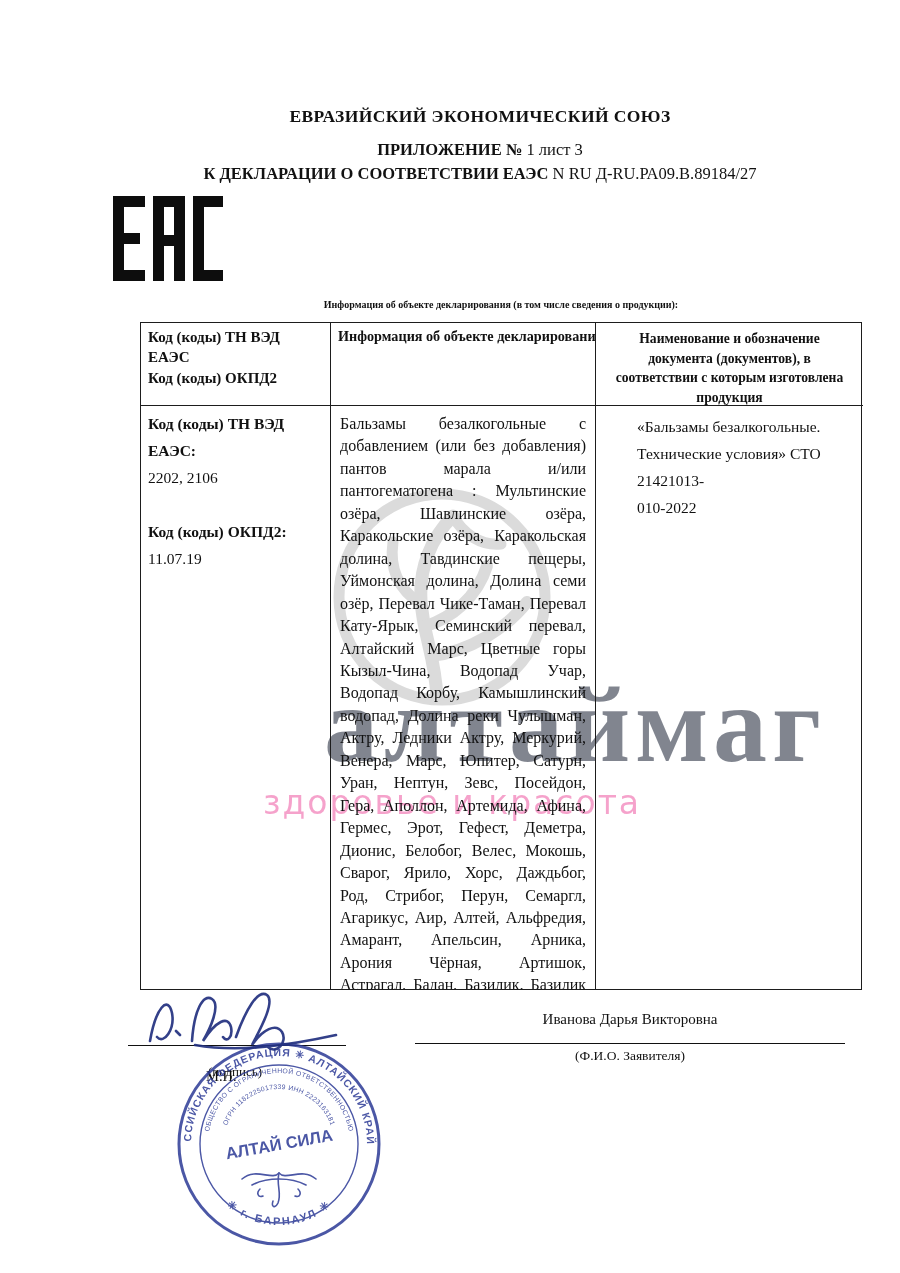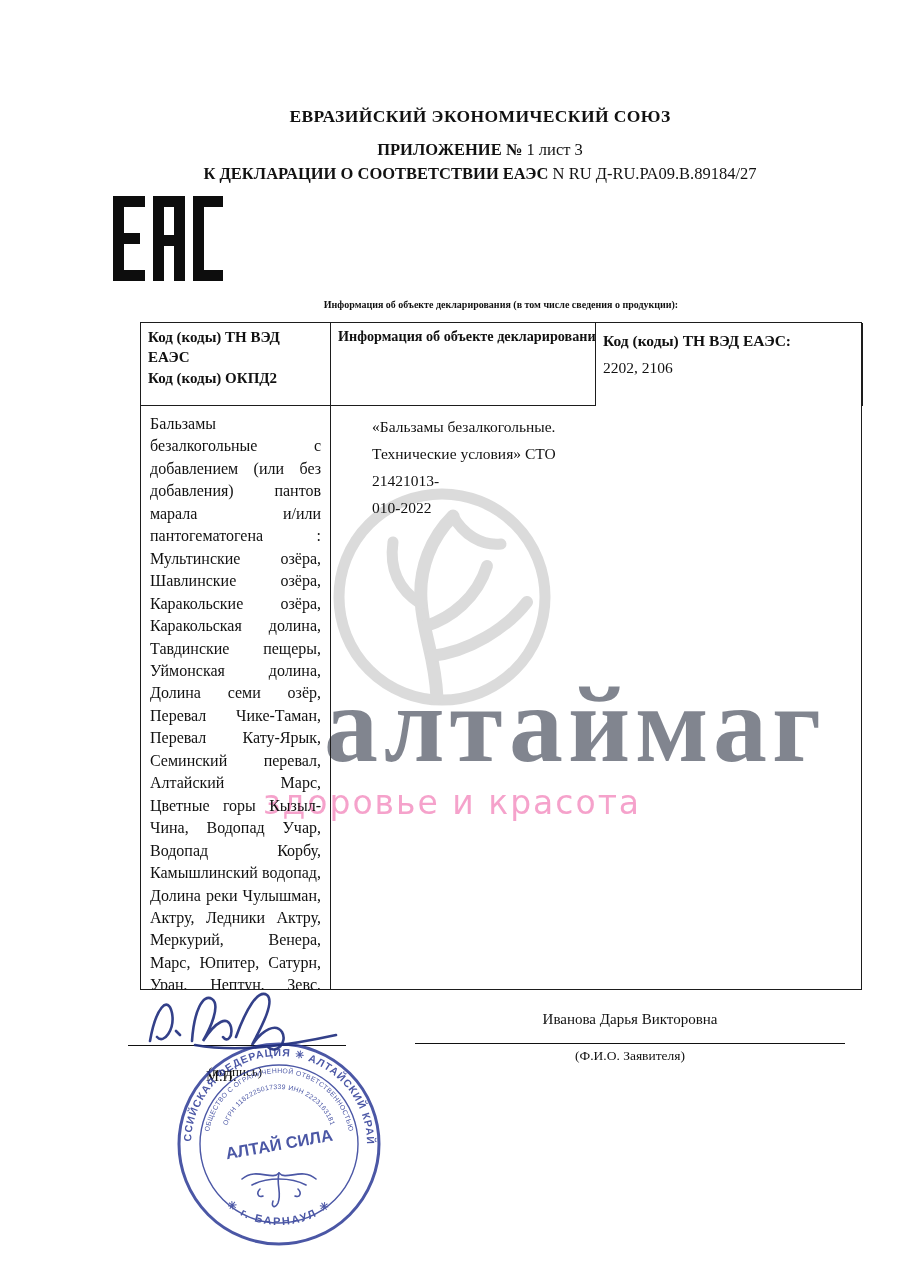--- a/index.html
+++ b/index.html
@@ -93,20 +93,21 @@
       <rect x="80" y="74" width="30" height="11"></rect>
     </g>
   </svg>
 
   <div class="tbl-caption">Информация об объекте декларирования (в том числе сведения о продукции):</div>
 
   <div class="doc-table">
     <div class="tcell rb bb th1">Код (коды) ТН ВЭД ЕАЭС
 Код (коды) ОКПД2</div>
     <div class="tcell rb bb th2">Информация об объекте декларирования</div>
+    <div class="tcell bb th3">Наименование и обозначение документа (документов), в соответствии с которым изготовлена продукция</div>
 
     <div class="tcell rb">
       <div class="c1line"><span class="b">Код (коды) ТН ВЭД ЕАЭС:</span></div>
       <div class="c1line">2202, 2106</div>
       <div class="c1sp"></div>
       <div class="c1line"><span class="b">Код (коды) ОКПД2:</span> <span>11.07.19</span></div>
     </div>
     <div class="tcell rb cell-info">Бальзамы безалкогольные с добавлением (или без добавления) пантов марала и/или пантогематогена : Мультинские озёра, Шавлинские озёра, Каракольские озёра, Каракольская долина, Тавдинские пещеры, Уймонская долина, Долина семи озёр, Перевал Чике-Таман, Перевал Кату-Ярык, Семинский перевал, Алтайский Марс, Цветные горы Кызыл-Чина, Водопад Учар, Водопад Корбу, Камышлинский водопад, Долина реки Чулышман, Актру, Ледники Актру, Меркурий, Венера, Марс, Юпитер, Сатурн, Уран, Нептун, Зевс, Посейдон, Гера, Аполлон, Артемида, Афина, Гермес, Эрот, Гефест, Деметра, Дионис, Белобог, Велес, Мокошь, Сварог, Ярило, Хорс, Даждьбог, Род, Стрибог, Перун, Семаргл, Агарикус, Аир, Алтей, Альфредия, Амарант, Апельсин, Арника, Арония Чёрная, Артишок, Астрагал, Бадан, Базилик, Базилик священный, Берёза, Берёзовые почки, Бессмертник, Боровая матка, Боярышник, Брусника, Валериана, Володушка, Галега, Герань, Гибискус, Гинкго билоба, Горец птичий, Гриб рейши, Груша, Девясил, Донник, Дуб, Душица, Ежовик гребенчатый,</div>
     <div class="tcell cell-std">«Бальзамы безалкогольные.
 Технические условия» СТО 21421013-

